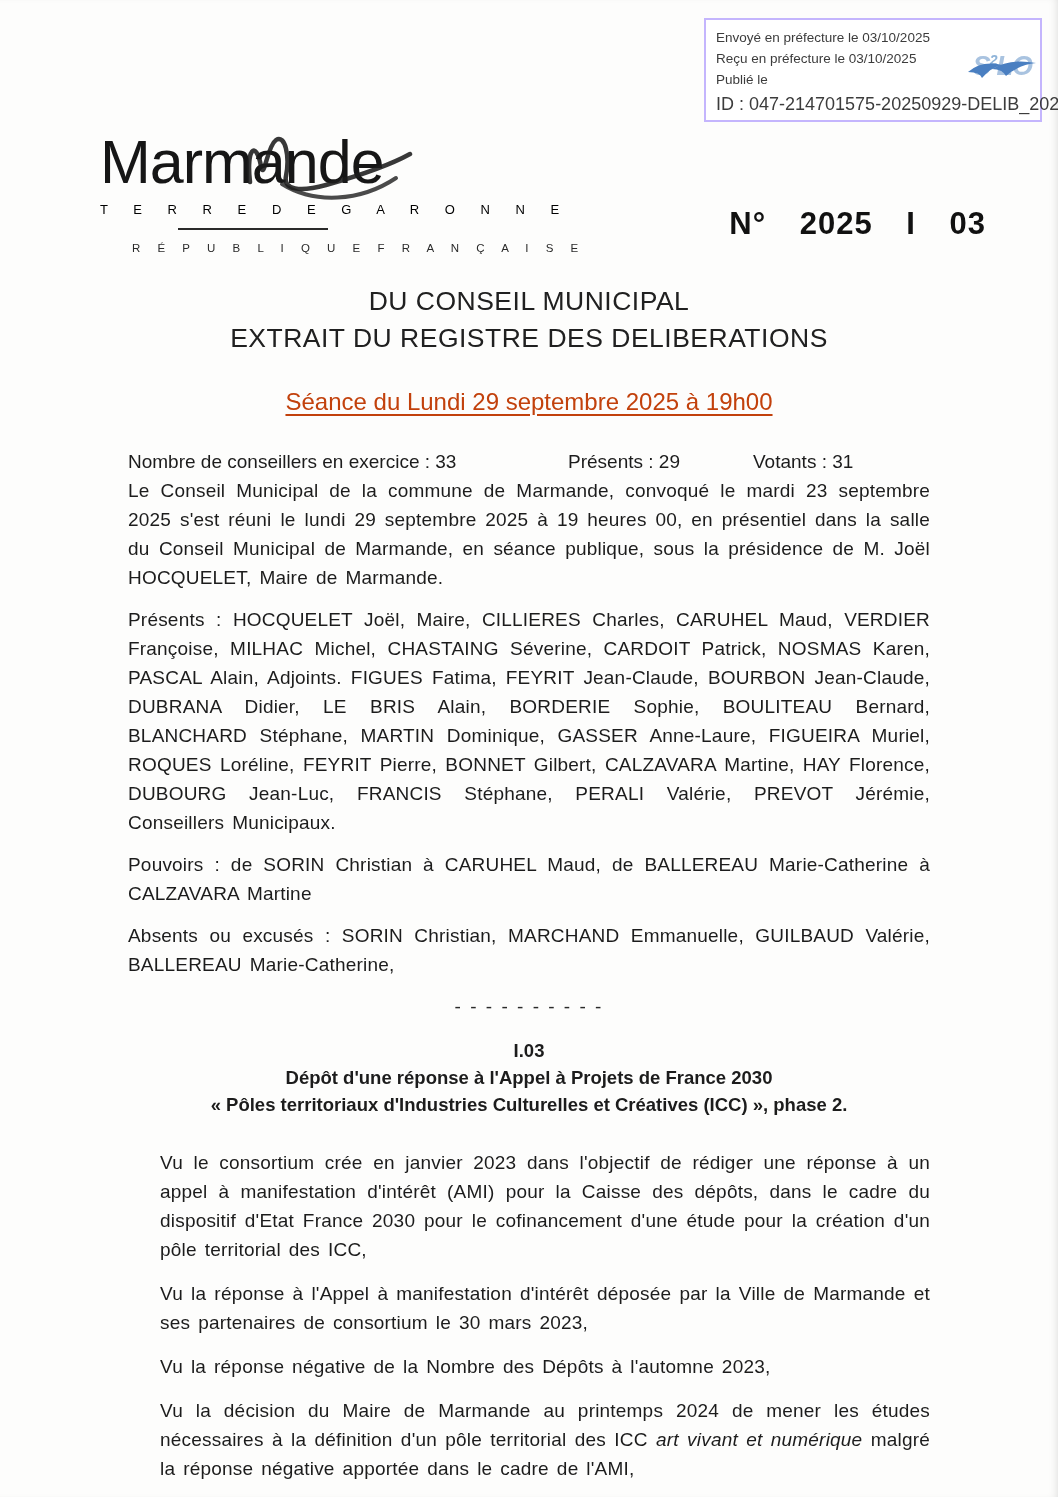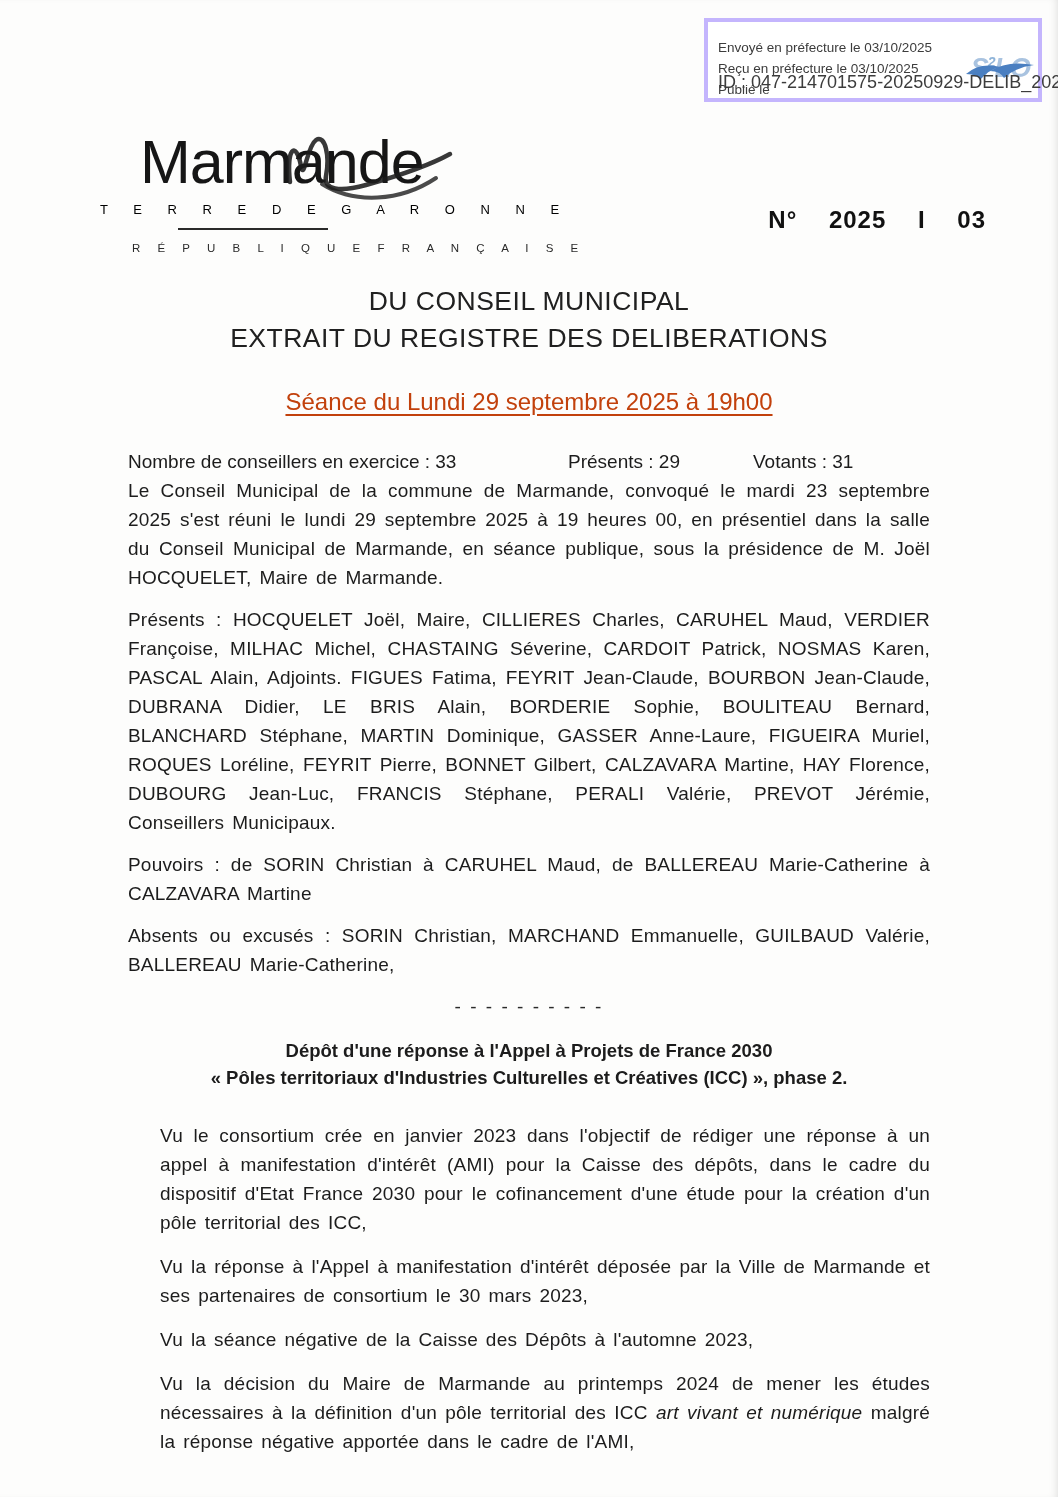--- a/index.html
+++ b/index.html
@@ -9,47 +9,47 @@
     margin:0 auto;
     background:#fdfdfc;
     font-family:"Liberation Sans", sans-serif;
     color:#1c1c1c;
     overflow:hidden;
     box-shadow:inset -6px 0 10px -6px rgba(0,0,0,.15);
   }
 
   
   .stamp{
-    position:absolute;top:18px;right:16px;width:338px;height:84px;
-    border:4px solid #c4b5fd;background:#fff;
-    padding:15px 10px 5px 10px;box-sizing:border-box;
+    position:absolute;top:18px;right:16px;width:338px;height:104px;
+    border:2px solid #c4b5fd;background:#fff;
+    padding:7px 10px 5px 10px;box-sizing:border-box;
     font-size:13.5px;color:#3c3c3c;line-height:21px;
   }
   .stamp-line{white-space:nowrap;}
   .stamp-id{position:absolute;left:10px;bottom:5px;white-space:nowrap;font-size:18px;}
   .s2lo{
     position:absolute;right:8px;top:30px;
     font-style:italic;font-weight:bold;font-size:27px;
     color:#a9c3e0;letter-spacing:-1px;white-space:nowrap;
   }
   .s2lo sup{font-size:14px;color:#8fb4d9;}
   .s2lo svg{position:absolute;right:-8px;top:6px;}
 
   
   .logo{position:absolute;left:100px;top:132px;width:320px;}
-  .wordmark{position:relative;font-size:61px;letter-spacing:-1px;color:#161616;line-height:1;margin-left:40px;}
+  .wordmark{position:relative;font-size:61px;letter-spacing:-1px;color:#161616;line-height:1;}
   .wordmark svg{position:absolute;left:0;top:-12px;pointer-events:none;}
   .tagline{margin-top:9px;font-size:13px;letter-spacing:11px;color:#000000;white-space:nowrap;}
   .logo-rule{width:150px;height:2px;background:#2a2a2a;margin:11px 0 12px 78px;}
   .republic{font-size:11.5px;letter-spacing:7px;color:#2a2a2a;margin-left:32px;white-space:nowrap;}
 
   
   .doc-number{
     position:absolute;top:206px;right:72px;
-    font-size:24px;font-weight:bold;word-spacing:24px;letter-spacing:1px;color:#111;
+    font-size:31px;font-weight:bold;word-spacing:24px;letter-spacing:1px;color:#111;
   }
   .doc-title{
     position:absolute;top:283px;left:0;width:100%;
     text-align:center;font-size:26.5px;letter-spacing:.5px;color:#202020;line-height:37px;
   }
   .session{
     position:absolute;top:388px;left:0;width:100%;text-align:center;
     font-size:24px;color:#c2410c;
   }
   .session span{text-decoration:underline;text-underline-offset:4px;}
@@ -121,26 +121,27 @@
 
     <p><span class="label">Présents</span><span> : HOCQUELET Joël, Maire, CILLIERES Charles, CARUHEL Maud, VERDIER Françoise, MILHAC Michel, CHASTAING Séverine, CARDOIT Patrick, NOSMAS Karen, PASCAL Alain, Adjoints. FIGUES Fatima, FEYRIT Jean-Claude, BOURBON Jean-Claude, DUBRANA Didier, LE BRIS Alain, BORDERIE Sophie, BOULITEAU Bernard, BLANCHARD Stéphane, MARTIN Dominique, GASSER Anne-Laure, FIGUEIRA Muriel, ROQUES Loréline, FEYRIT Pierre, BONNET Gilbert, CALZAVARA Martine, HAY Florence, DUBOURG Jean-Luc, FRANCIS Stéphane, PERALI Valérie, PREVOT Jérémie, Conseillers Municipaux.</span></p>
 
     <p><span class="label">Pouvoirs</span><span> : de SORIN Christian à CARUHEL Maud, de BALLEREAU Marie-Catherine à CALZAVARA Martine</span></p>
 
     <p><span class="label">Absents ou excusés</span><span> : SORIN Christian, MARCHAND Emmanuelle, GUILBAUD Valérie, BALLEREAU Marie-Catherine,</span></p>
 
     <div class="separator">- - - - - - - - - -</div>
 
     <div class="section-heading">
+      <div>I.03</div>
       <div>Dépôt d'une réponse à l'Appel à Projets de France 2030</div>
       <div>« Pôles territoriaux d'Industries Culturelles et Créatives (ICC) », phase 2.</div>
     </div>
 
     <div class="vu">
       <p>Vu le consortium crée en janvier 2023 dans l'objectif de rédiger une réponse à un appel à manifestation d'intérêt (AMI) pour la Caisse des dépôts, dans le cadre du dispositif d'Etat France 2030 pour le cofinancement d'une étude pour la création d'un pôle territorial des ICC,</p>
       <p>Vu la réponse à l'Appel à manifestation d'intérêt déposée par la Ville de Marmande et ses partenaires de consortium le 30 mars 2023,</p>
-      <p>Vu la séance négative de la Caisse des Dépôts à l'automne 2023,</p>
+      <p>Vu la réponse négative de la Nombre des Dépôts à l'automne 2023,</p>
       <p><span>Vu la décision du Maire de Marmande au printemps 2024 de mener les études nécessaires à la définition d'un pôle territorial des ICC </span><span class="it">art vivant et numérique</span><span> malgré la réponse négative apportée dans le cadre de l'AMI,</span></p>
 
     </div>
 
   </div>
 </div>
 
 </body></html>

